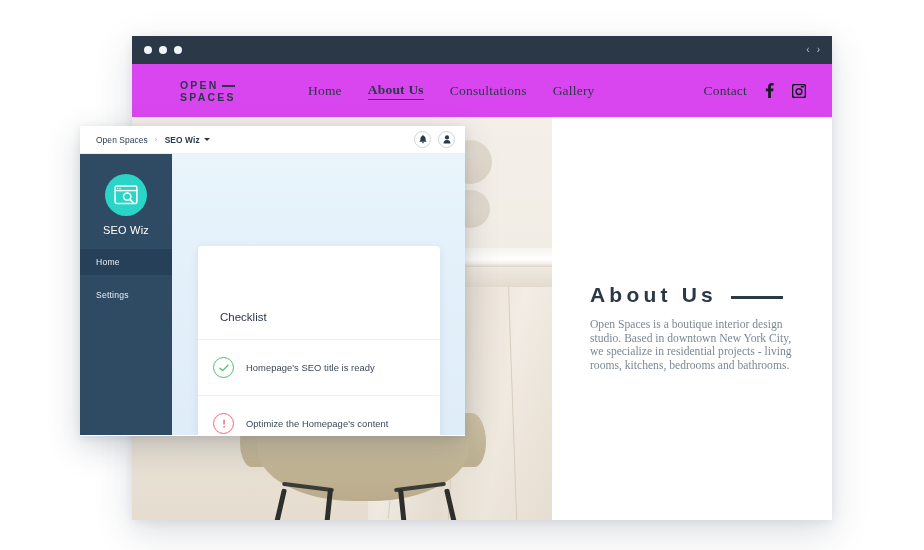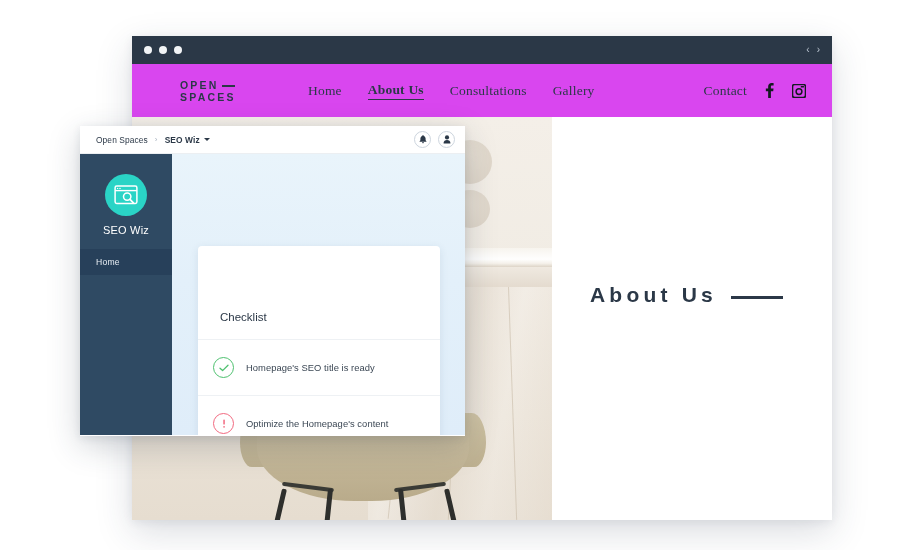--- a/index.html
+++ b/index.html
@@ -583,20 +583,21 @@
           <div class="chair-leg" style="left:266px; top:372px; transform:rotate(-6deg);"></div>
           <div class="chair-leg" style="left:312px; top:372px; transform:rotate(-13deg);"></div>
         </div>
       </div>
 
       <div class="about-pane">
         <div class="about-title-row">
           <div class="about-title">About Us</div>
           <div class="about-rule"></div>
         </div>
+        <div class="about-body">Open Spaces is a boutique interior design studio. Based in downtown New York City, we specialize in residential projects - living rooms, kitchens, bedrooms and bathrooms.</div>
       </div>
     </div>
   </div>
 
   <div class="seo-panel">
 
     <div class="seo-topbar">
       <div class="crumbs">
         <span>Open Spaces</span>
         <span class="crumb-sep">›</span>
@@ -629,20 +630,23 @@
           <circle cx="3.6" cy="3.4" r="0.72" fill="#ffffff"></circle>
           <circle cx="6" cy="3.4" r="0.72" fill="#ffffff"></circle>
           <circle cx="13.2" cy="11.6" r="3.7" fill="none" stroke="#ffffff" stroke-width="1.5"></circle>
           <line x1="16" y1="14.4" x2="19.4" y2="17.8" stroke="#ffffff" stroke-width="1.8" stroke-linecap="round"></line>
         </svg>
       </div>
       <div class="wiz-name">SEO Wiz</div>
       <div class="side-item active side-home">
         <span>Home</span>
       </div>
+      <div class="side-item side-settings">
+        <span>Settings</span>
+      </div>
     </div>
 
     <div class="seo-main">
 
       <div class="check-card">
         <div class="card-head">Checklist</div>
 
 
         <div class="check-row">
           <span class="check-icon">

